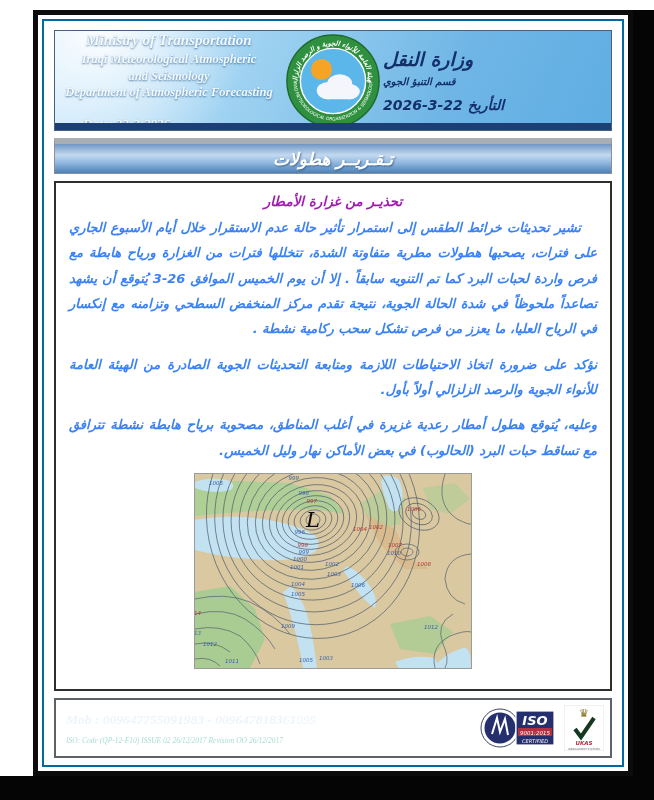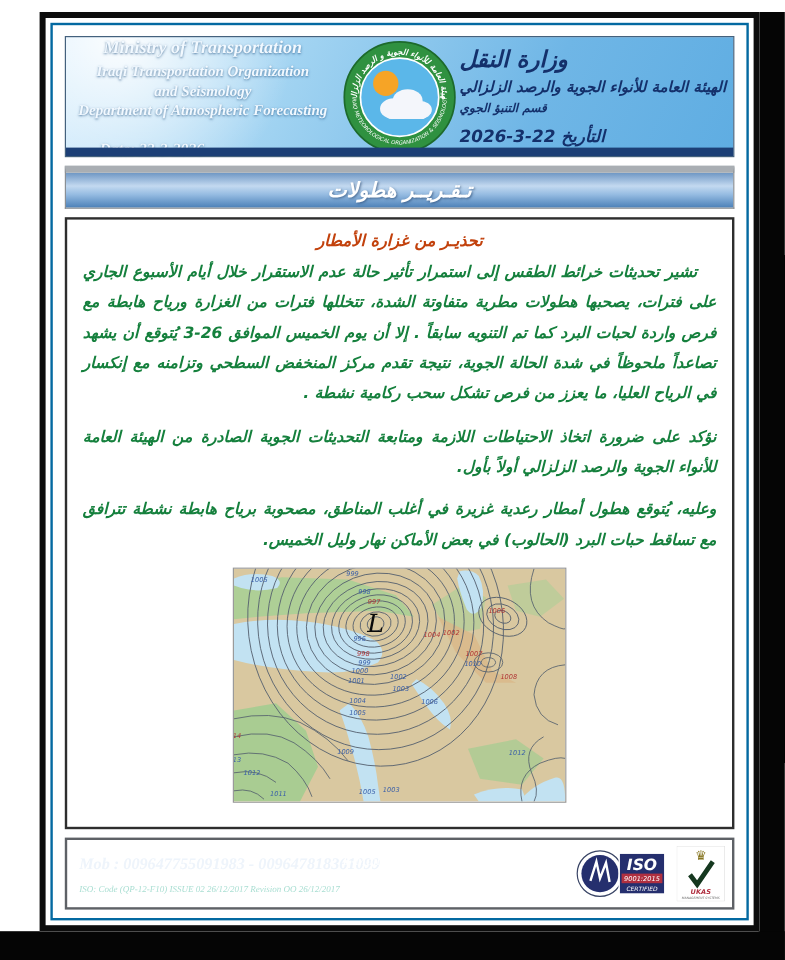--- a/index.html
+++ b/index.html
@@ -37,22 +37,22 @@
   
   .report-bar{margin-top:7px;height:36px;border:1px solid #8a8f94;border-top:6px solid #a9aeb3;
        box-sizing:border-box;display:flex;align-items:center;justify-content:center;
        background:linear-gradient(180deg,#6f97c4 0%,#c3d9f0 38%,#96bce2 62%,#4c81b8 100%);}
   .report-bar span{color:#fff;font-weight:bold;font-size:17px;letter-spacing:1px;
        text-shadow:1px 1px 2px rgba(30,60,100,.6);}
 
   
   .content-box{margin-top:7px;flex:1;border:2px solid #2e2e2e;box-sizing:border-box;
        padding:8px 13px 6px;direction:rtl;overflow:hidden;}
-  .warning-title{text-align:center;color:#c2410c;font-weight:bold;font-size:13.5px;margin:2px 0 6px;}
-  .content-box p{margin:0 0 10px;font-size:13px;font-weight:bold;color:#15803d;
+  .warning-title{text-align:center;color:#a21caf;font-weight:bold;font-size:13.5px;margin:2px 0 6px;}
+  .content-box p{margin:0 0 10px;font-size:13px;font-weight:bold;color:#3b82f6;
        line-height:1.95;text-align:justify;}
   .content-box p.indent{text-indent:16px;}
 
   .map-wrap{width:278px;margin:4px auto 0;}
   .map-frame{border:1px solid #9a9a9a;line-height:0;}
 
   
   .footer{margin-top:7px;height:60px;border:2px solid #5e6166;box-sizing:border-box;
        display:flex;align-items:center;gap:8px;padding:0 6px 0 10px;direction:ltr;
        background:linear-gradient(105deg,#55bbે 0%,#2f93d6 0%,#1c6db9 75%,#1a5fae 100%);}
@@ -73,21 +73,21 @@
 
 <div class="strip-right"></div>
 <div class="strip-bottom"></div>
 
 <div class="doc">
 <div class="doc-inner">
 
   <div class="header-banner">
     <div class="hdr-en">
       <div class="l1">Ministry of Transportation</div>
-      <div class="l2">Iraqi Transportation Organization</div>
+      <div class="l2">Iraqi Meteorological Atmospheric</div>
       <div class="l3">and Seismology</div>
       <div class="l4">Department of Atmospheric Forecasting</div>
       <div class="date">Date: 22-3-2026</div>
     </div>
 
     <div class="hdr-logo">
       <svg width="96" height="96" viewBox="0 0 100 100">
         <circle cx="50" cy="50" r="48" fill="#2f9140" stroke="#1d6a2c" stroke-width="1.5"></circle>
         <circle cx="50" cy="50" r="34" fill="#5bb7e9" stroke="#fff" stroke-width="1.5"></circle>
         <path id="arcTop" d="M 13,50 A 37,37 0 0 1 87,50" fill="none"></path>
@@ -103,21 +103,20 @@
           <ellipse cx="45" cy="60" rx="12" ry="9"></ellipse>
           <ellipse cx="57" cy="53" rx="13" ry="10"></ellipse>
           <ellipse cx="67" cy="61" rx="11" ry="8"></ellipse>
           <rect x="38" y="58" width="36" height="11" rx="5"></rect>
         </g>
       </svg>
     </div>
 
     <div class="hdr-ar">
       <div class="l1">وزارة النقل</div>
-      <div class="l2">الهيئة العامة للأنواء الجوية والرصد الزلزالي</div>
       <div class="l3">قسم التنبؤ الجوي</div>
       <div class="date">التأريخ 22-3-2026</div>
     </div>
   </div>
 
   <div class="report-bar">
     <span>تـقـريــر هطولات</span>
   </div>
 
   <div class="content-box">

